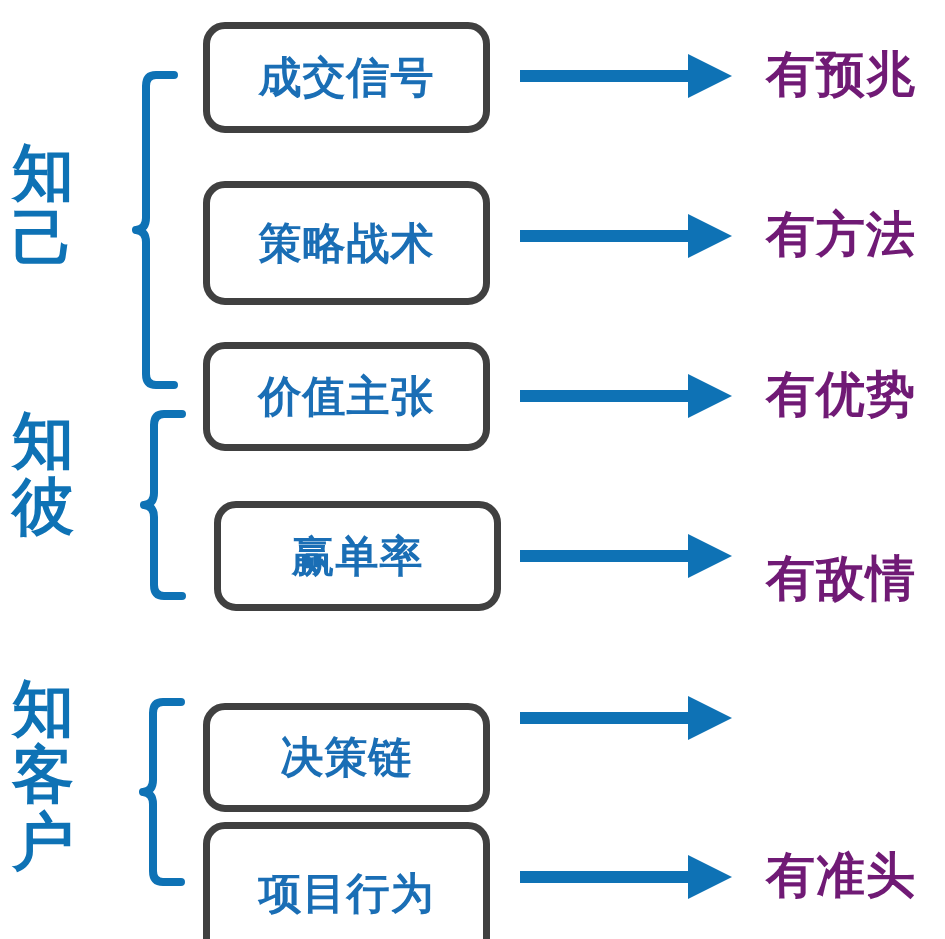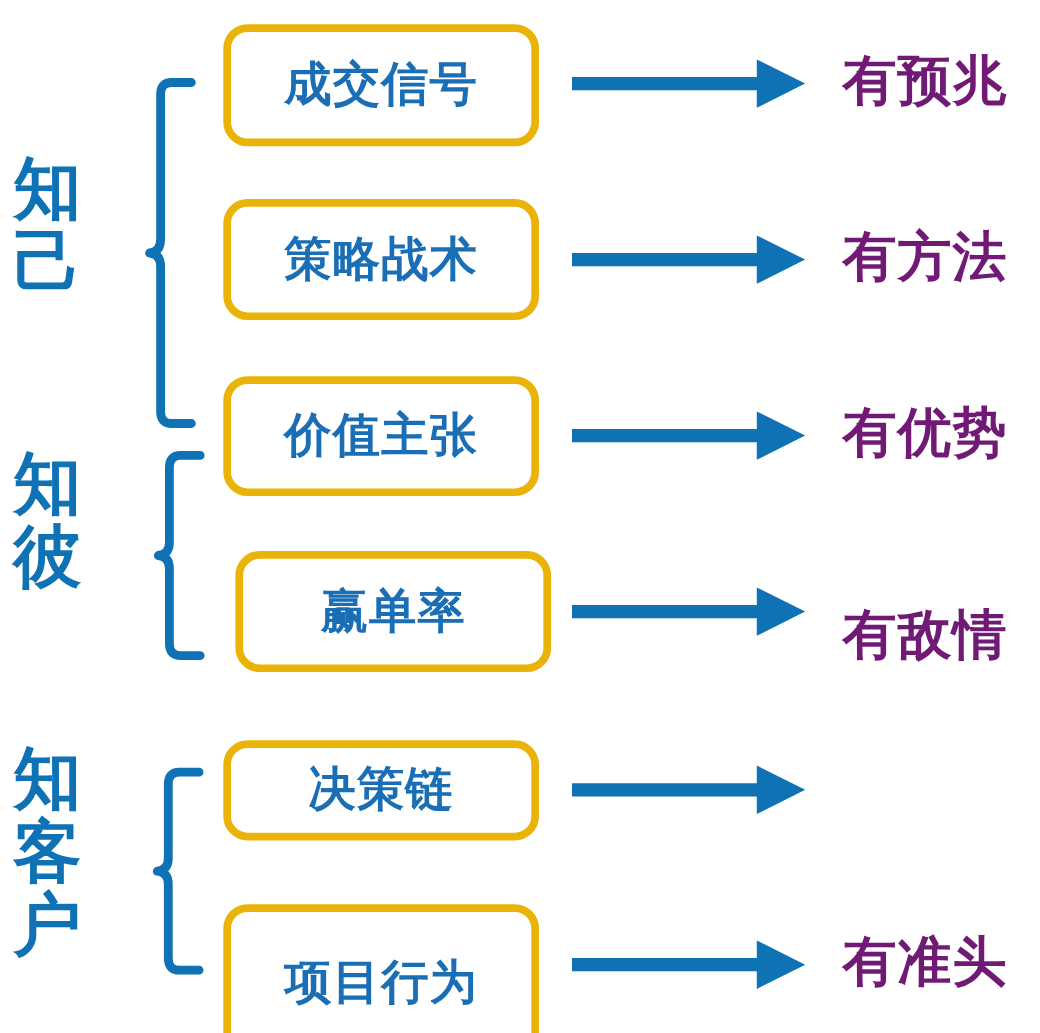--- a/index.html
+++ b/index.html
@@ -40,21 +40,21 @@
     left: 130px;
   }
   .brace svg { display: block; overflow: visible; }
 
   
   .node-box {
     position: absolute;
     left: 203px;
     width: 287px;
     box-sizing: border-box;
-    border: 7px solid #eab308;
+    border: 7px solid #404040;
     border-radius: 22px;
     background: #ffffff;
     display: flex;
     align-items: center;
     justify-content: center;
   }
   .node-label {
     color: #1a6eb5;
     font-weight: 700;
     font-size: 43px;
@@ -120,21 +120,21 @@
   <div class="node-box" style="top:22px;height:111px;">
     <span class="node-label">成交信号</span>
   </div>
   <div class="arrow" style="top:48px;">
     <svg width="216" height="56" viewBox="0 0 216 56" aria-hidden="true">
       <path d="M 2 22 L 170 22 L 170 6 L 214 28 L 170 50 L 170 34 L 2 34 Z" fill="#0e72b5"></path>
     </svg>
   </div>
   <div class="outcome-label" style="top:50px;">有预兆</div>
 
-  <div class="node-box" style="top:181px;height:110px;">
+  <div class="node-box" style="top:181px;height:124px;">
     <span class="node-label">策略战术</span>
   </div>
   <div class="arrow" style="top:208px;">
     <svg width="216" height="56" viewBox="0 0 216 56" aria-hidden="true">
       <path d="M 2 22 L 170 22 L 170 6 L 214 28 L 170 50 L 170 34 L 2 34 Z" fill="#0e72b5"></path>
     </svg>
   </div>
   <div class="outcome-label" style="top:210px;">有方法</div>
 
   <div class="node-box" style="top:342px;height:109px;">
@@ -150,21 +150,21 @@
   <div class="node-box" style="top:501px;height:110px;margin-left:11px;">
     <span class="node-label">赢单率</span>
   </div>
   <div class="arrow" style="top:528px;">
     <svg width="216" height="56" viewBox="0 0 216 56" aria-hidden="true">
       <path d="M 2 22 L 170 22 L 170 6 L 214 28 L 170 50 L 170 34 L 2 34 Z" fill="#0e72b5"></path>
     </svg>
   </div>
   <div class="outcome-label" style="top:530px;margin-top:24px;">有敌情</div>
 
-  <div class="node-box" style="top:673px;height:91px;">
+  <div class="node-box" style="top:703px;height:109px;">
     <span class="node-label">决策链</span>
   </div>
   <div class="arrow" style="top:690px;">
     <svg width="216" height="56" viewBox="0 0 216 56" aria-hidden="true">
       <path d="M 2 22 L 170 22 L 170 6 L 214 28 L 170 50 L 170 34 L 2 34 Z" fill="#0e72b5"></path>
     </svg>
   </div>
 
   <div class="node-box" style="top:822px;height:142px;">
     <span class="node-label">项目行为</span>

